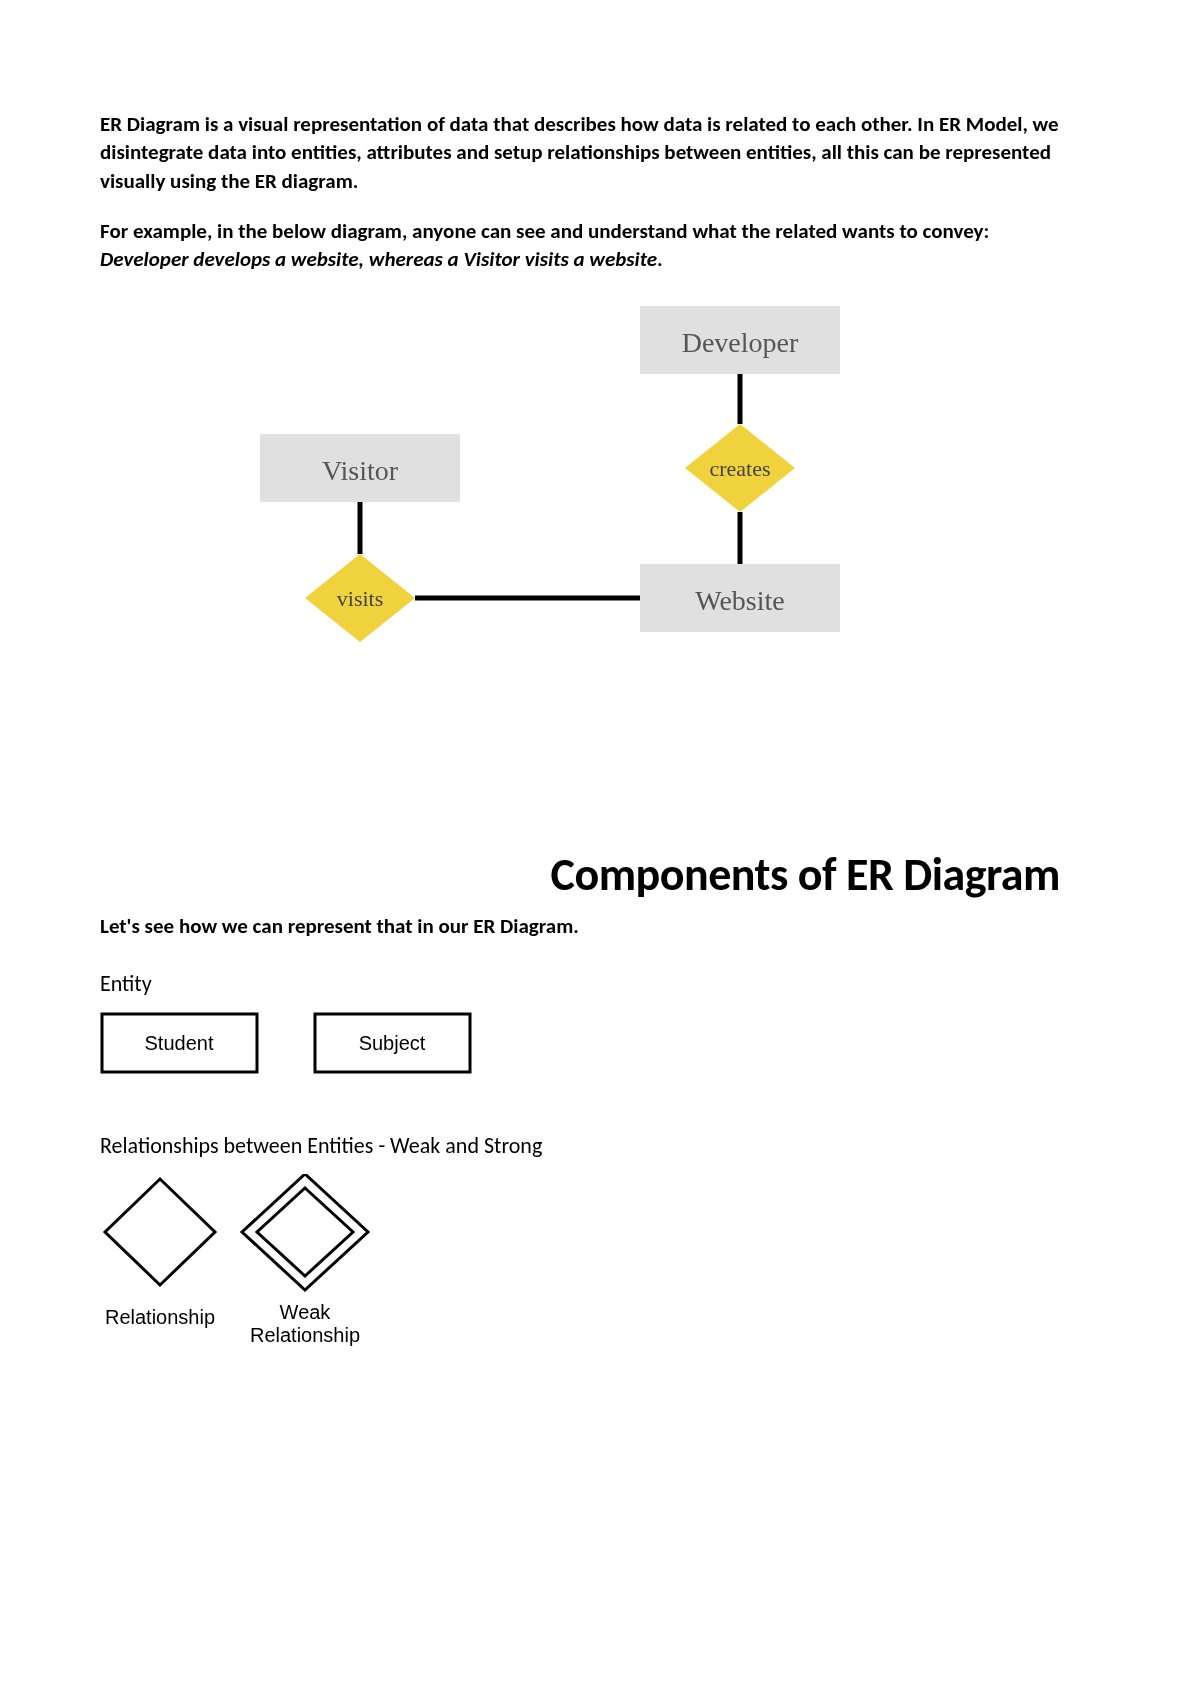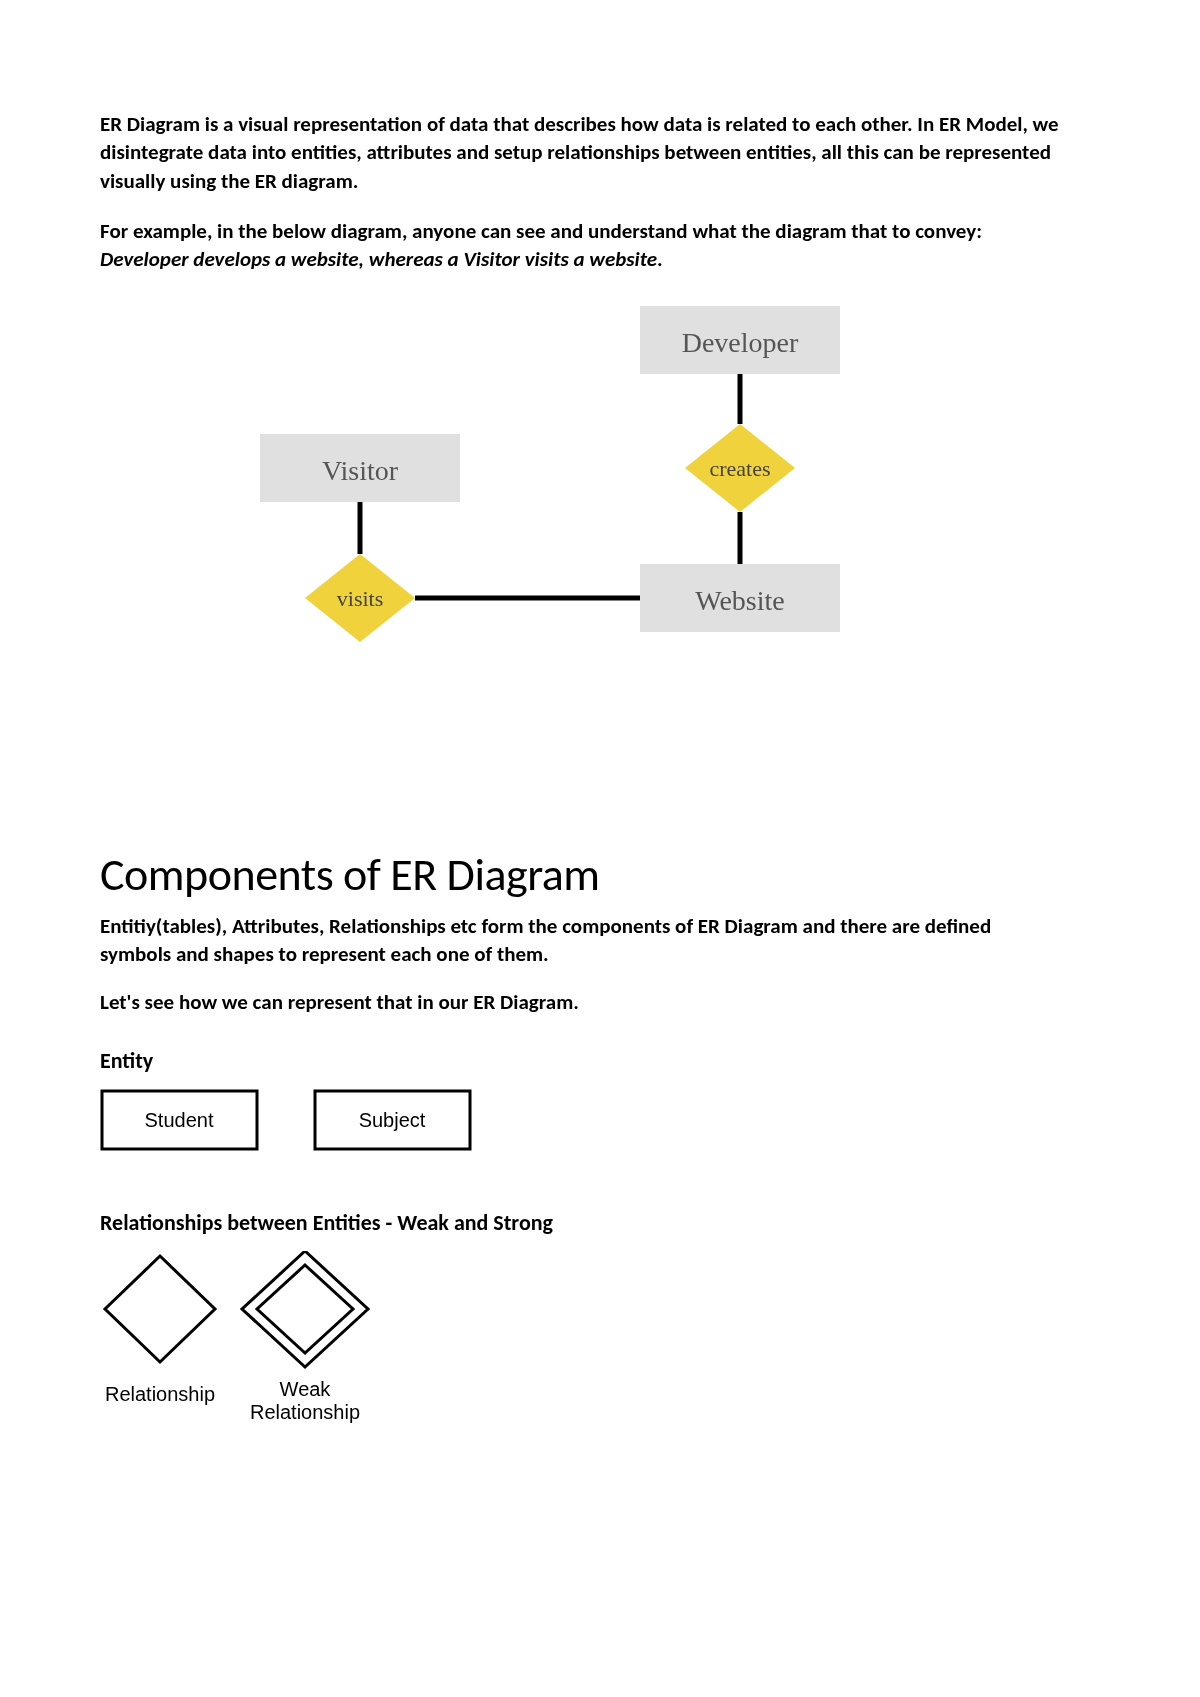--- a/index.html
+++ b/index.html
@@ -25,53 +25,54 @@
   }
   .intro-para .example-italic {
     font-style: italic;
     font-weight: 700;
   }
   .er-figure {
     margin: 10px 0 40px 0;
     text-align: center;
   }
   h1.section-heading {
-    font-weight: 400;
+    font-weight: 700;
     font-size: 46px;
     margin: 120px 0 10px 0;
     letter-spacing: -0.5px;
+    text-align: right;
   }
   .sub-para {
     font-weight: 700;
     font-size: 21px;
     line-height: 1.35;
     margin: 10px 0 20px 0;
   }
   h3.sub-heading {
-    font-weight: 700;
+    font-weight: 400;
     font-size: 22px;
     margin: 30px 0 10px 0;
   }
   .entity-boxes {
     margin: 15px 0 40px 0;
   }
   .relationship-figure {
     margin: 15px 0 0 0;
   }
   svg { display: block; }
 </style>
 </head>
 <body>
 
 <div class="page">
 
   <p class="intro-para">ER Diagram is a visual representation of data that describes how data is related to each other. In ER Model, we disintegrate data into entities, attributes and setup relationships between entities, all this can be represented visually using the ER diagram.</p>
 
   <p class="intro-para">
-    <span>For example, in the below diagram, anyone can see and understand what the diagram that to convey: </span><span class="example-italic">Developer develops a website, whereas a Visitor visits a website</span><span>.</span>
+    <span>For example, in the below diagram, anyone can see and understand what the related wants to convey: </span><span class="example-italic">Developer develops a website, whereas a Visitor visits a website</span><span>.</span>
   </p>
 
   <div class="er-figure">
     <svg width="900" height="430" viewBox="0 0 900 430">
 
       <rect x="540" y="10" width="200" height="68" fill="#e0e0e0"></rect>
       <text x="640" y="56" font-family="Georgia, 'Times New Roman', serif" font-size="28" fill="#555" text-anchor="middle" font-weight="300">Developer</text>
 
       <rect x="160" y="138" width="200" height="68" fill="#e0e0e0"></rect>
       <text x="260" y="184" font-family="Georgia, 'Times New Roman', serif" font-size="28" fill="#555" text-anchor="middle" font-weight="300">Visitor</text>
@@ -87,21 +88,20 @@
 
       <line x1="640" y1="78" x2="640" y2="128" stroke="#000" stroke-width="5"></line>
       <line x1="640" y1="216" x2="640" y2="268" stroke="#000" stroke-width="5"></line>
       <line x1="260" y1="206" x2="260" y2="258" stroke="#000" stroke-width="5"></line>
       <line x1="315" y1="302" x2="540" y2="302" stroke="#000" stroke-width="5"></line>
     </svg>
   </div>
 
   <h1 class="section-heading">Components of ER Diagram</h1>
 
-  <p class="sub-para">Entitiy(tables), Attributes, Relationships etc form the components of ER Diagram and there are defined symbols and shapes to represent each one of them.</p>
   <p class="sub-para">Let's see how we can represent that in our ER Diagram.</p>
 
   <h3 class="sub-heading">Entity</h3>
 
   <div class="entity-boxes">
     <svg width="500" height="80" viewBox="0 0 500 80">
       <rect x="2" y="2" width="155" height="58" fill="#fff" stroke="#000" stroke-width="3"></rect>
       <text x="79" y="38" font-family="Arial, sans-serif" font-size="20" fill="#000" text-anchor="middle">Student</text>
 
       <rect x="215" y="2" width="155" height="58" fill="#fff" stroke="#000" stroke-width="3"></rect>

